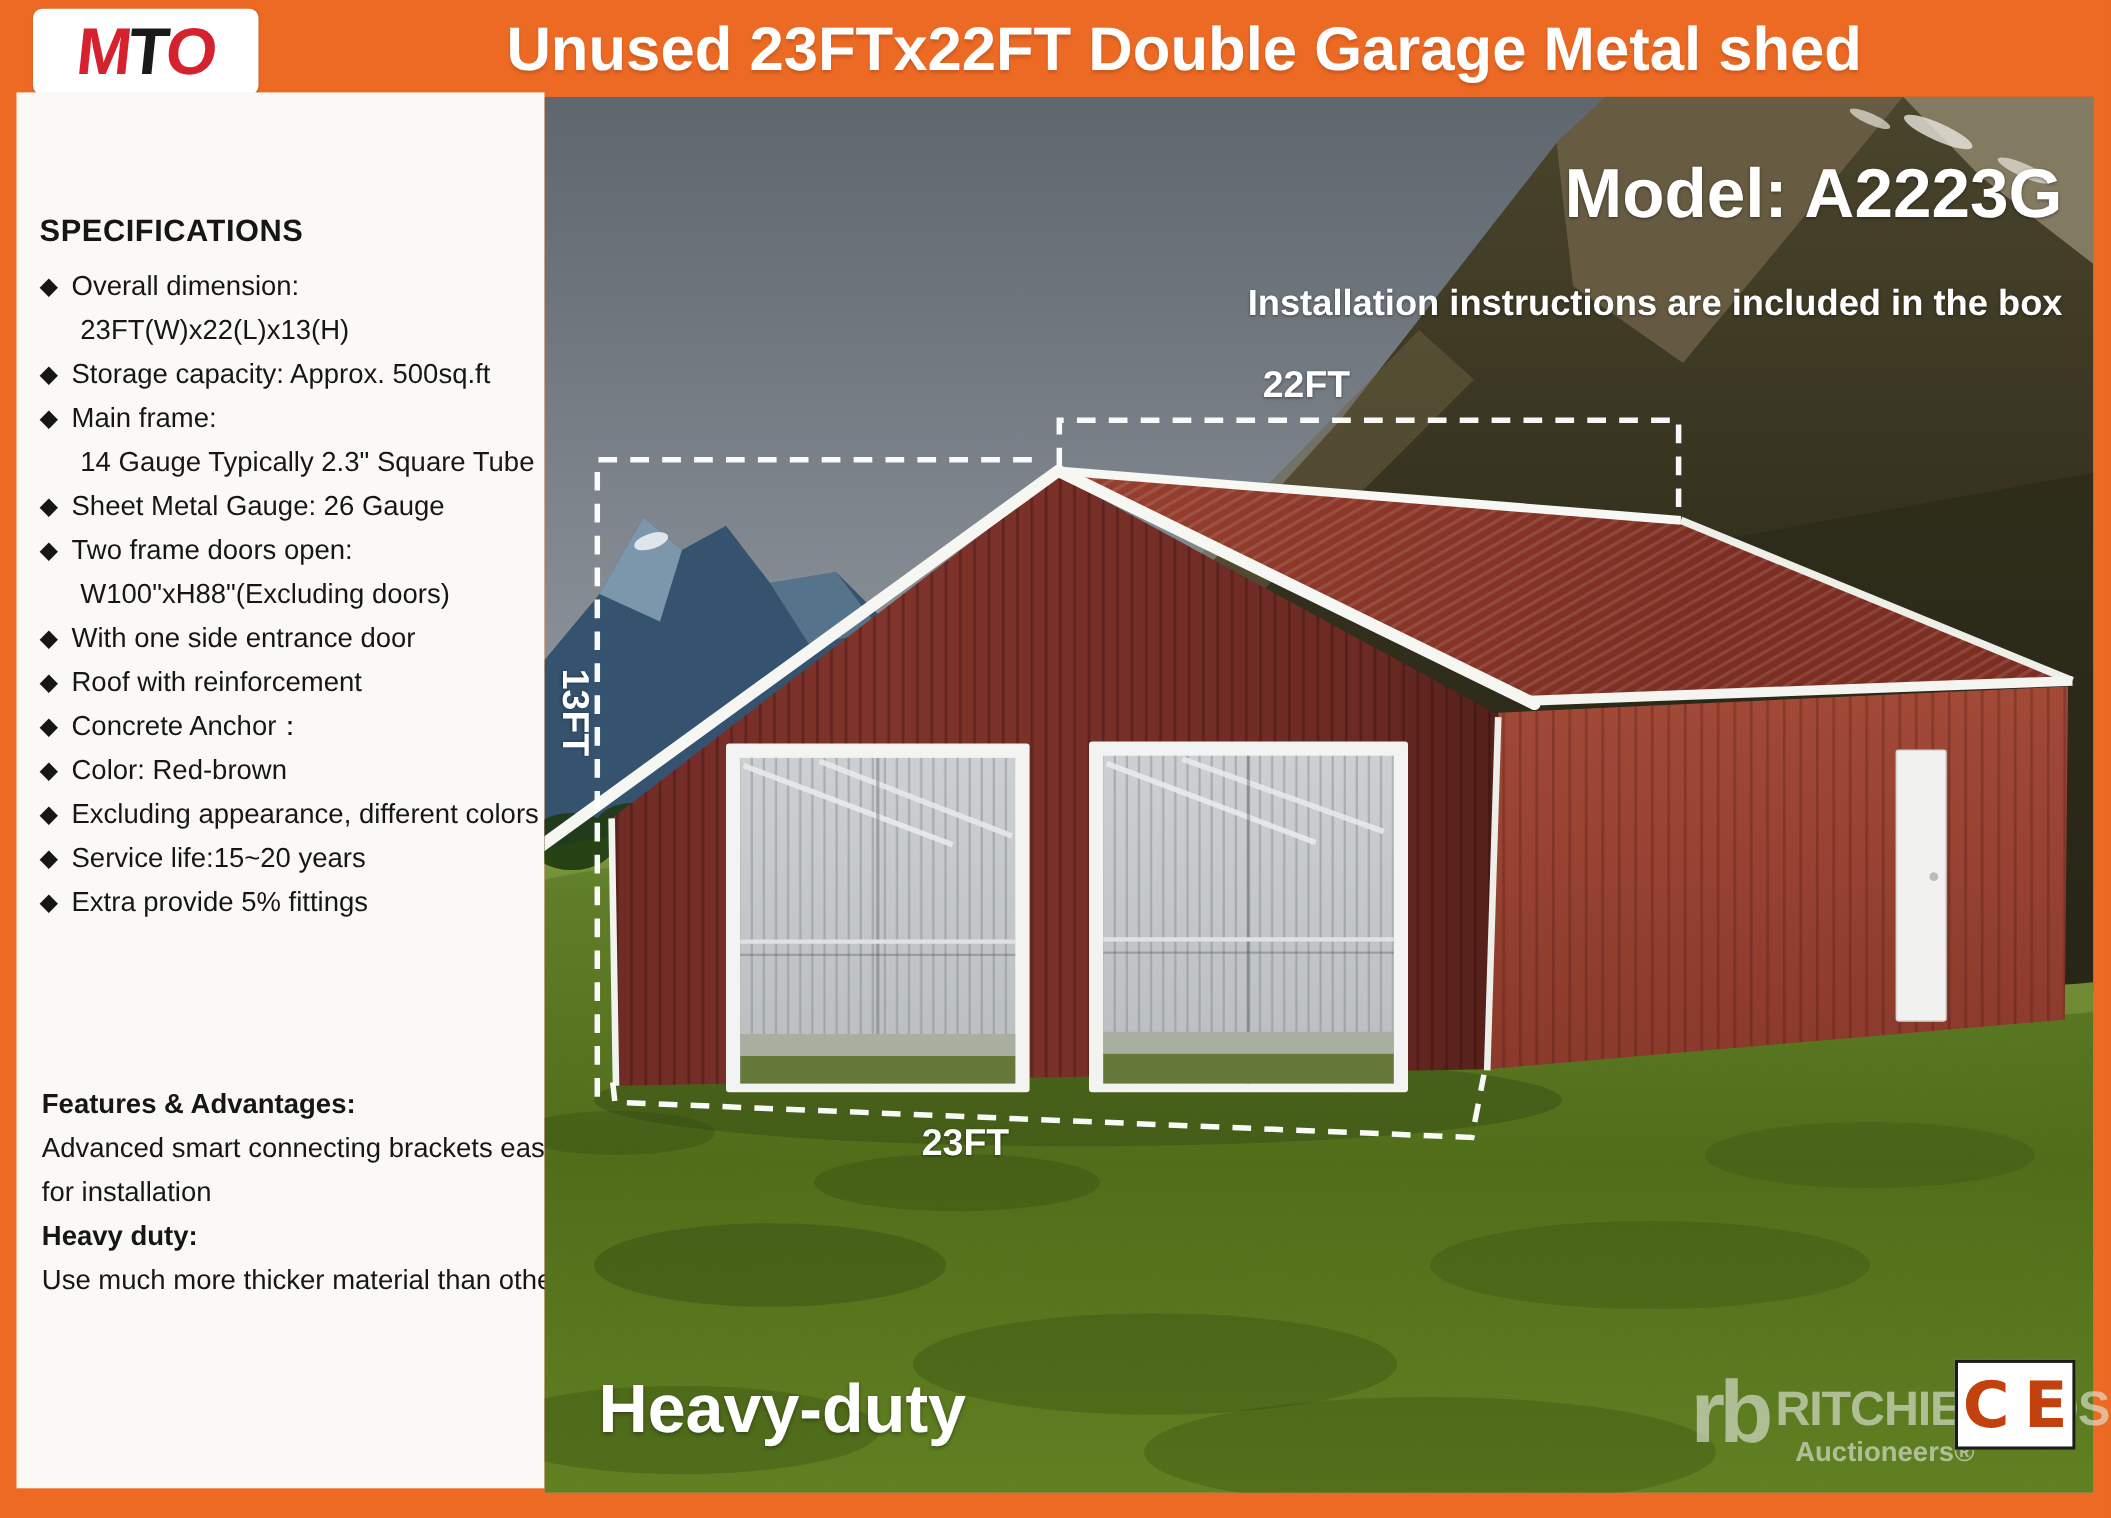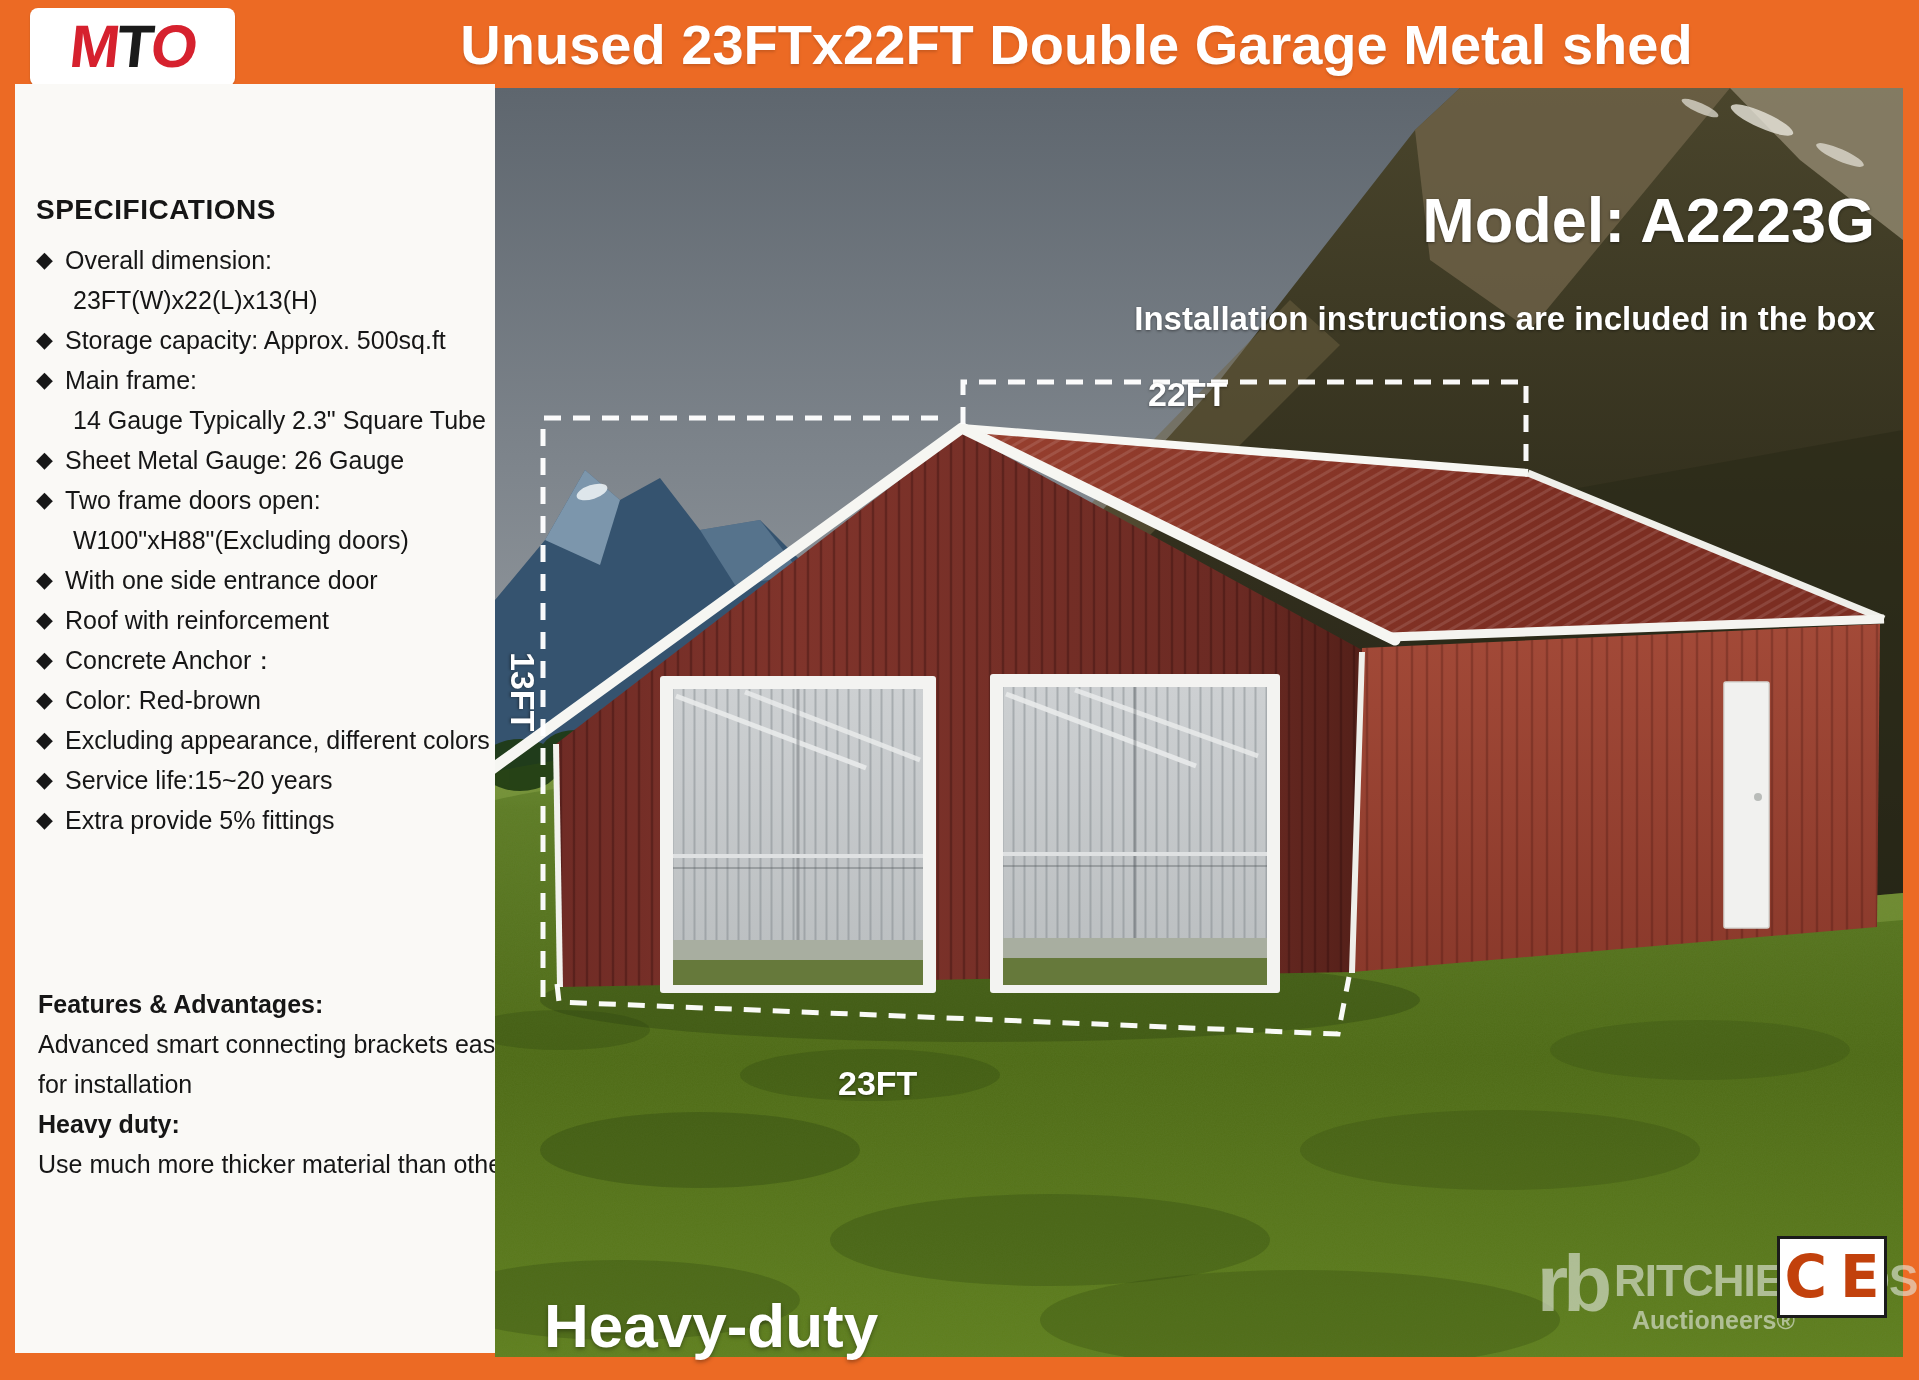--- a/index.html
+++ b/index.html
@@ -37,21 +37,21 @@
   .spec-heading{position:absolute;left:21px;top:110px;font-size:28px;font-weight:700;letter-spacing:.5px;}
   .spec-list{position:absolute;left:0;top:156px;width:480px;}
   .spec-line{position:relative;height:40px;line-height:40px;font-size:25px;padding-left:50px;white-space:nowrap;}
   .spec-line .diamond{position:absolute;left:21px;top:0;font-size:22px;line-height:40px;}
   .spec-line.indent{padding-left:58px;}
   .features-block{position:absolute;left:0;top:900px;width:480px;}
   .feat-line{height:40px;line-height:40px;font-size:25px;padding-left:23px;white-space:nowrap;}
   .feat-line.bold{font-weight:700;}
   
   #scene{position:absolute;left:495px;top:88px;width:1408px;height:1269px;display:block;}
-  .ph-label{position:absolute;color:var(--label-white);text-shadow:0 1px 3px rgba(0,0,0,.45);white-space:nowrap;margin-top:44px;}
+  .ph-label{position:absolute;color:var(--label-white);text-shadow:0 1px 3px rgba(0,0,0,.45);white-space:nowrap;}
   .model-text{left:900px;top:140px;width:975px;text-align:right;font-size:63px;font-weight:700;}
   .note-text{left:900px;top:256px;width:975px;text-align:right;font-size:33px;font-weight:600;}
   .dim-22{left:1148px;top:331px;font-size:34px;font-weight:600;}
   .dim-23{left:838px;top:1020px;font-size:34px;font-weight:600;}
   .dim-13{left:503px;top:608px;font-size:34px;font-weight:600;writing-mode:vertical-rl;}
   .caption-text{left:544px;top:1246px;font-size:62px;font-weight:700;text-shadow:0 2px 4px rgba(0,0,0,.35);}
   
   .wm{position:absolute;color:rgba(226,230,221,.62);z-index:3;white-space:nowrap;}
   .wm-monogram{left:1537px;top:1238px;font-size:80px;font-weight:700;letter-spacing:-5px;}
   .wm-brand{left:1614px;top:1256px;font-size:44px;font-weight:700;letter-spacing:-1px;}

